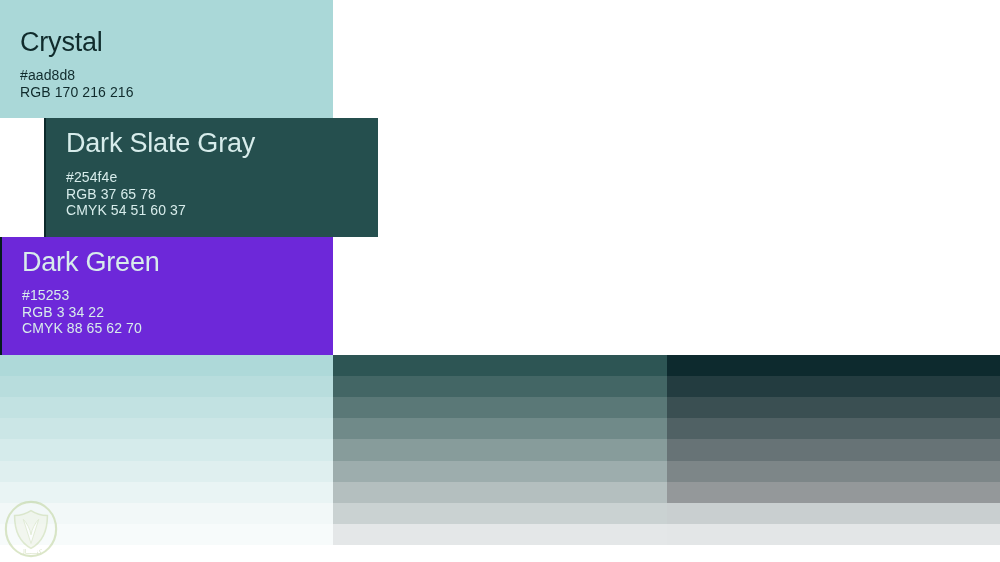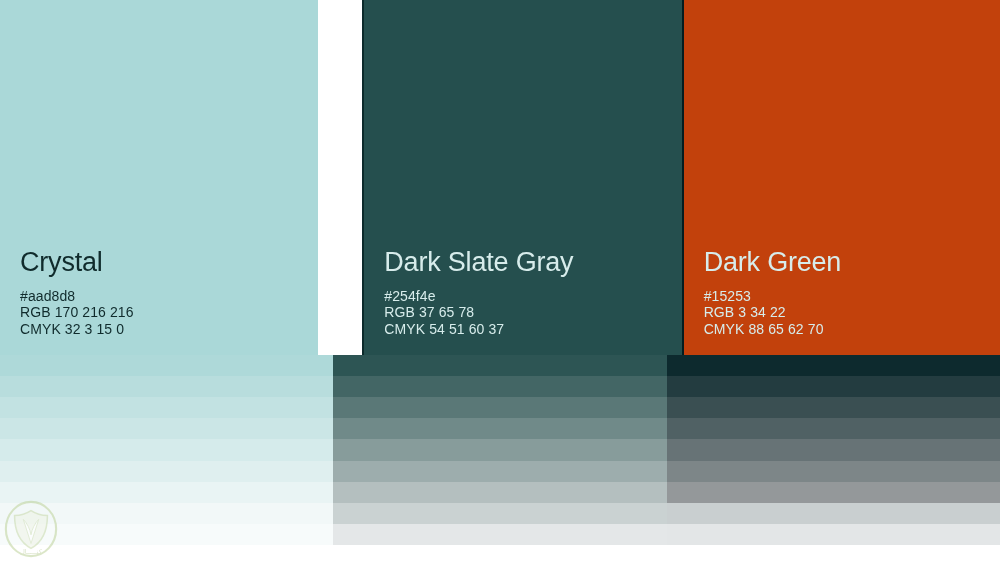--- a/index.html
+++ b/index.html
@@ -24,20 +24,21 @@
   }
 
   
   .swatch-columns {
     position: absolute;
     left: 0;
     top: 0;
     width: 1000px;
     height: 355px;
     display: flex;
+    flex-direction: column;
   }
   .swatch-col {
     position: relative;
     height: 355px;
     box-sizing: border-box;
     display: flex;
     flex-direction: column;
     justify-content: flex-end;
   }
   .swatch-col.col-1 { width: 333px; }
@@ -111,34 +112,33 @@
 
 <div id="palette-board" style="background-color: rgb(255, 255, 255);">
 
   <div class="swatch-columns">
 
     <div class="swatch-col col-1" id="sw0" style="background-color: rgb(170, 216, 216); color: rgb(16, 43, 44);">
       <div class="swatch-info">
         <div class="swatch-name">Crystal</div>
         <div class="swatch-line">#aad8d8</div>
         <div class="swatch-line">RGB 170 216 216</div>
-        <div class="swatch-line">CMYK 32 3 15 0</div>
       </div>
     </div>
 
     <div class="swatch-col col-2" id="sw1" style="background-color: rgb(37, 79, 78); color: rgb(215, 236, 235); margin-left: 44px;">
       <div class="swatch-info">
         <div class="swatch-name">Dark Slate Gray</div>
         <div class="swatch-line">#254f4e</div>
         <div class="swatch-line">RGB 37 65 78</div>
         <div class="swatch-line">CMYK 54 51 60 37</div>
       </div>
     </div>
 
-    <div class="swatch-col col-3" id="sw2" style="background-color: #c2410c; color: rgb(215, 236, 235);">
+    <div class="swatch-col col-3" id="sw2" style="background-color: #6d28d9; color: rgb(215, 236, 235);">
       <div class="swatch-info">
         <div class="swatch-name">Dark Green</div>
         <div class="swatch-line">#15253</div>
         <div class="swatch-line">RGB 3 34 22</div>
         <div class="swatch-line">CMYK 88 65 62 70</div>
       </div>
     </div>
 
   </div>
 

